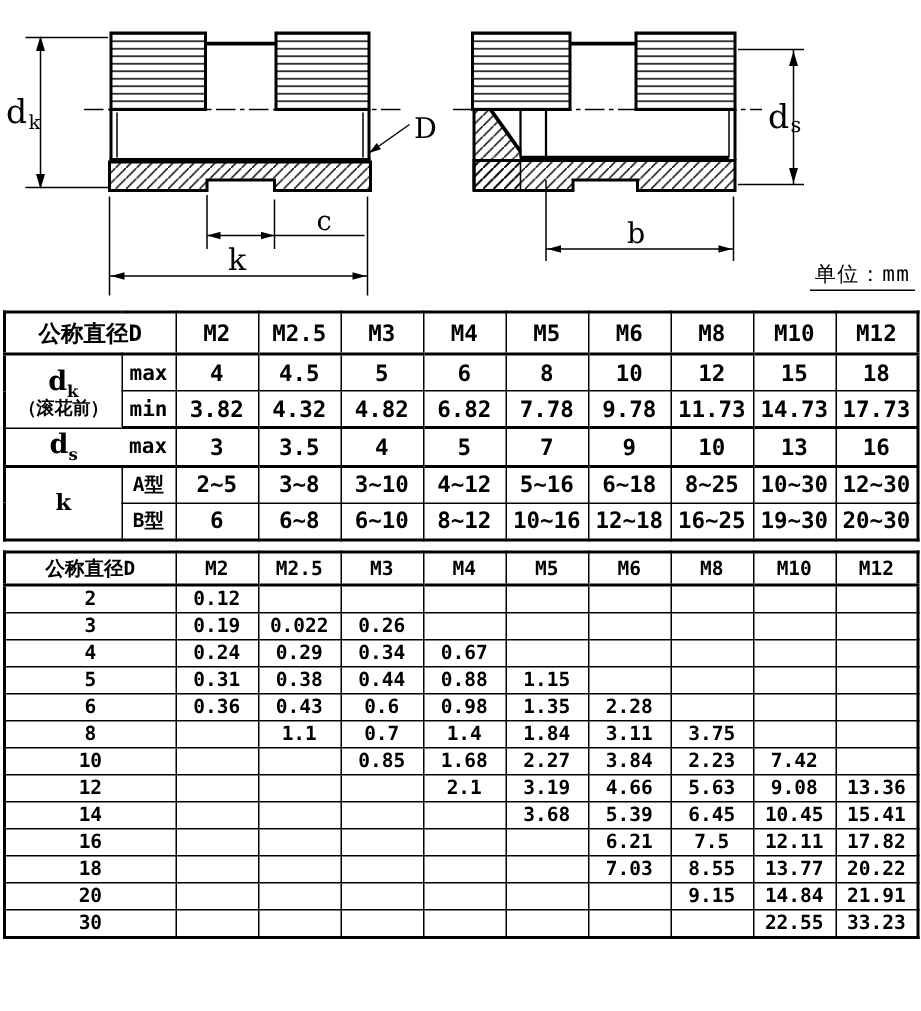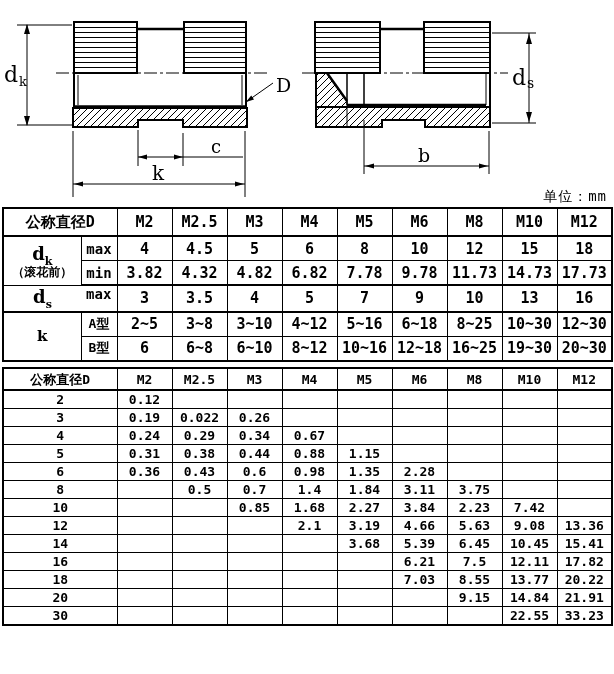--- a/index.html
+++ b/index.html
@@ -1,39 +1,39 @@
 <!DOCTYPE html>
 <html><head>
 <meta charset="utf-8">
 <style>
   html,body{margin:0;padding:0;background:#fff;}
   body{width:614px;height:674px;color:#000;
        font-family:"DejaVu Sans Mono","Liberation Sans",sans-serif;}
   .page{position:relative;width:614px;height:674px;overflow:hidden;background:#fff;}
   svg.drawing{position:absolute;top:0;left:0;}
-  .unit-note{position:absolute;top:188px;right:4px;font-size:14px;
+  .unit-note{position:absolute;top:174px;right:4px;font-size:14px;
              border-bottom:1px solid #000;padding:0 3px 1px 3px;letter-spacing:1px;}
   table{border-collapse:collapse;table-layout:fixed;position:absolute;left:2px;width:610px;
         border:2px solid #000;font-weight:bold;}
   #t1{top:207px;}
   #t2{top:367px;}
   td{border:1px solid #000;text-align:center;vertical-align:middle;
      padding:0;overflow:hidden;white-space:nowrap;}
   #t1 td{font-size:15px;height:23px;}
   #t1 tr.hdr td{height:26px;font-size:15px;}
   #t1 td.sublbl{font-size:14px;}
   #t1 td.typelbl{font-size:13px;}
   #t2 td{font-size:13px;height:17px;line-height:17px;}
   #t2 tr.hdr td{height:20px;}
   .b2b{border-bottom:2px solid #000 !important;}
   .lbl-main{font-family:"DejaVu Serif",serif;font-size:18px;}
   .lbl-main sub{font-size:11px;}
   .lbl-note{font-size:12px;line-height:12px;margin-top:-2px;}
   .k-big{font-family:"DejaVu Serif",serif;font-size:19px;}
-  .ds-flex{display:flex;}
+  .ds-flex{display:flex;align-items:center;}
   .ds-flex .p1{width:78px;text-align:center;}
   .ds-flex .p2{width:36px;text-align:center;font-size:14px;}
   .dimtxt{font-family:"DejaVu Serif",serif;}
 </style>
 </head>
 <body>
 
 <div class="page">
 
   <svg class="drawing" width="614" height="205" viewBox="0 0 614 205">
@@ -314,21 +314,21 @@
           <td>0.98</td>
           <td>1.35</td>
           <td>2.28</td>
           <td></td>
           <td></td>
           <td></td>
         </tr>
         <tr>
           <td>8</td>
           <td></td>
-          <td>0.5</td>
+          <td>1.1</td>
           <td>0.7</td>
           <td>1.4</td>
           <td>1.84</td>
           <td>3.11</td>
           <td>3.75</td>
           <td></td>
           <td></td>
         </tr>
         <tr>
           <td>10</td>

